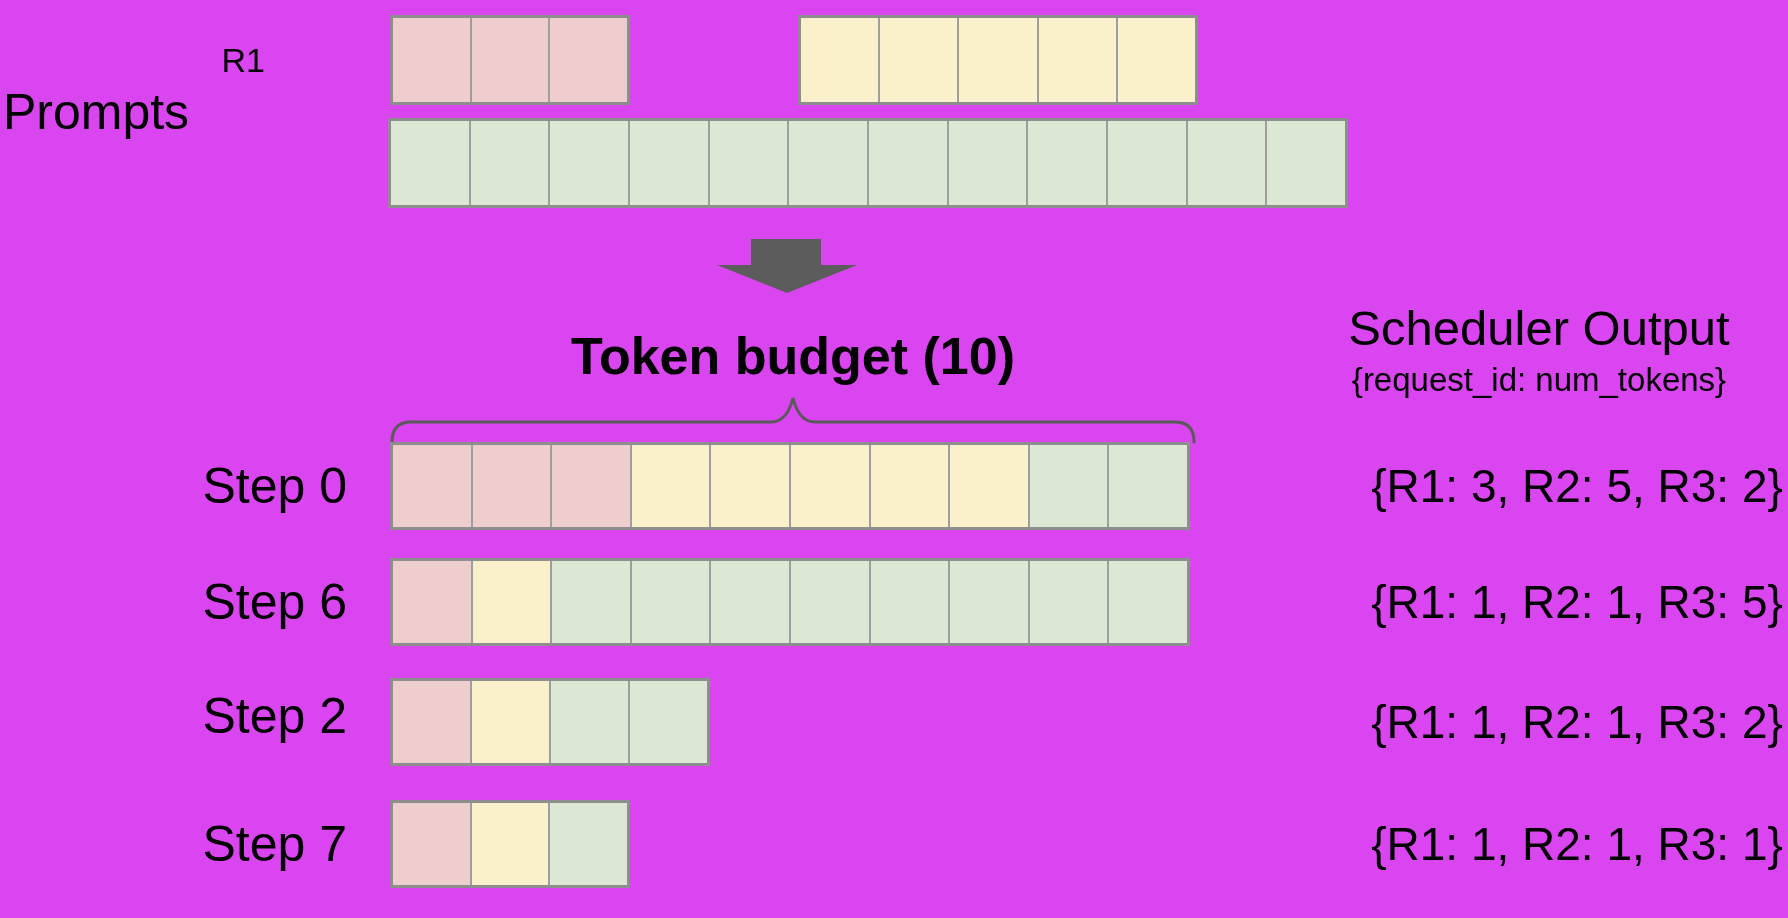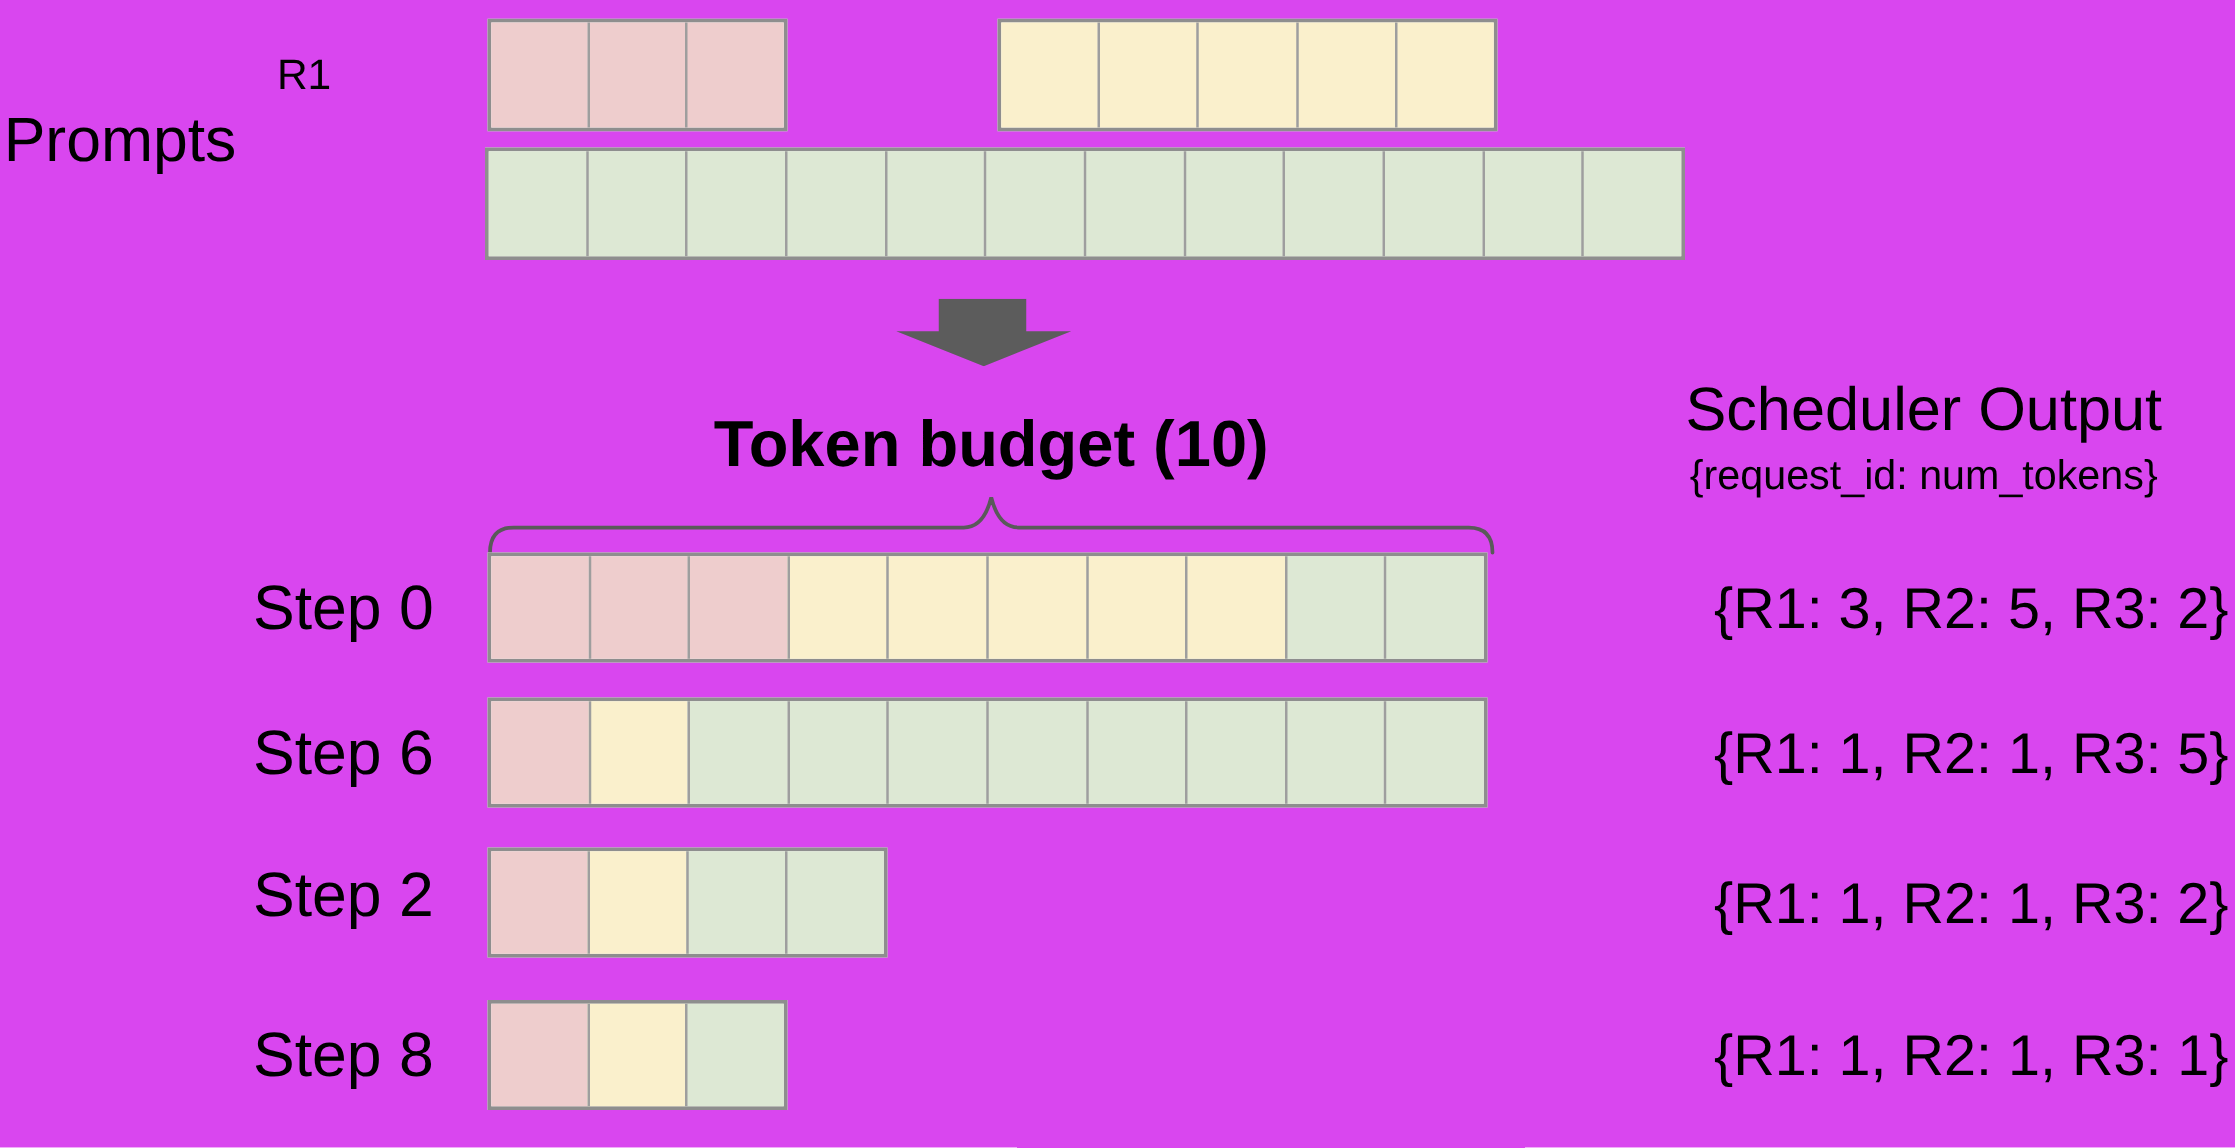--- a/index.html
+++ b/index.html
@@ -121,21 +121,21 @@
       </div>
       <div class="output-text" style="top: 558px;">{R1: 1, R2: 1, R3: 5}</div>
       <div class="step-label" style="top: 672px;">Step 2</div>
       <div class="token-row" style="left: 390px; top: 678px; height: 88px; width: 320px;">
         <div class="cell" style="background: rgb(238, 205, 205);"></div>
         <div class="cell" style="background: rgb(250, 240, 204);"></div>
         <div class="cell" style="background: rgb(221, 232, 212);"></div>
         <div class="cell" style="background: rgb(221, 232, 212);"></div>
       </div>
       <div class="output-text" style="top: 678px;">{R1: 1, R2: 1, R3: 2}</div>
-      <div class="step-label" style="top: 800px;">Step 8</div>
+      <div class="step-label" style="top: 800px;">Step 7</div>
       <div class="token-row" style="left: 390px; top: 800px; height: 88px; width: 240px;">
         <div class="cell" style="background: rgb(238, 205, 205);"></div>
         <div class="cell" style="background: rgb(250, 240, 204);"></div>
         <div class="cell" style="background: rgb(221, 232, 212);"></div>
       </div>
       <div class="output-text" style="top: 800px;">{R1: 1, R2: 1, R3: 1}</div>
     </div>
 
 </div>
 

